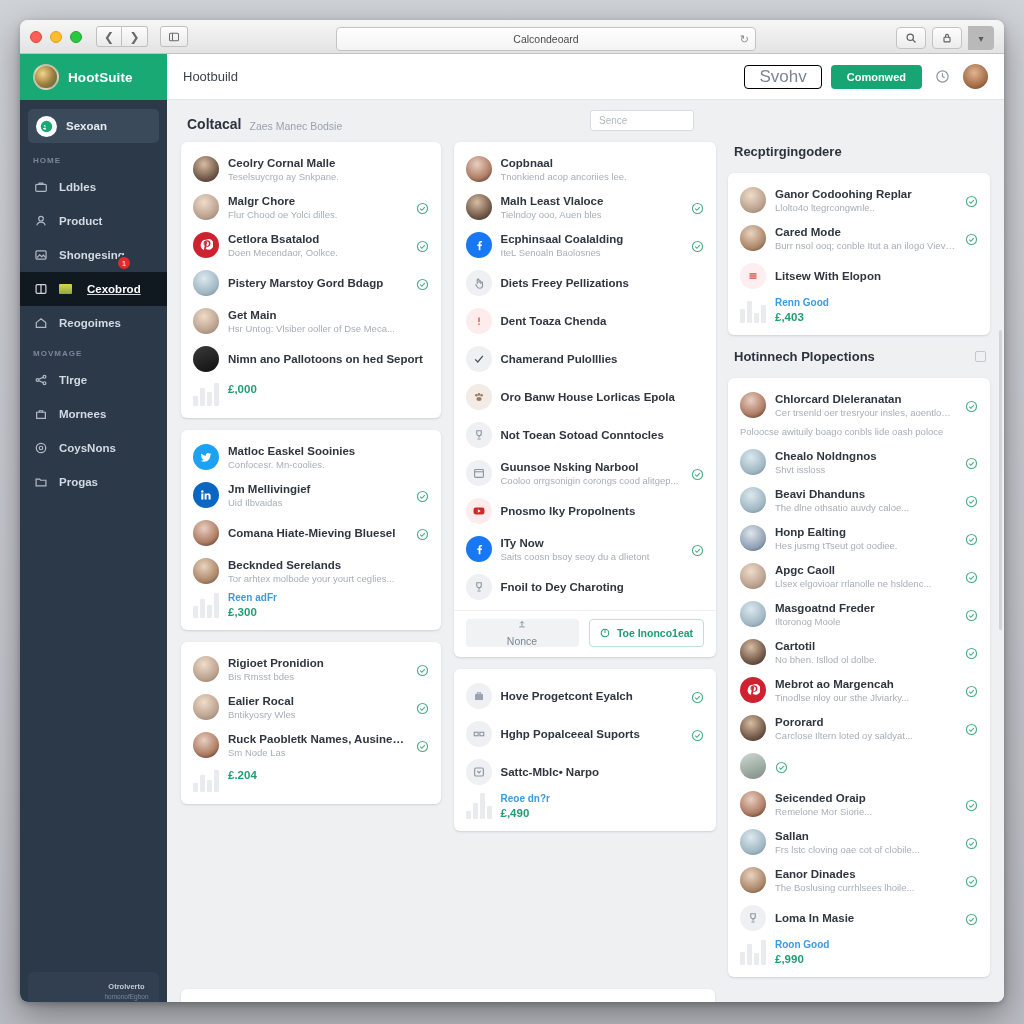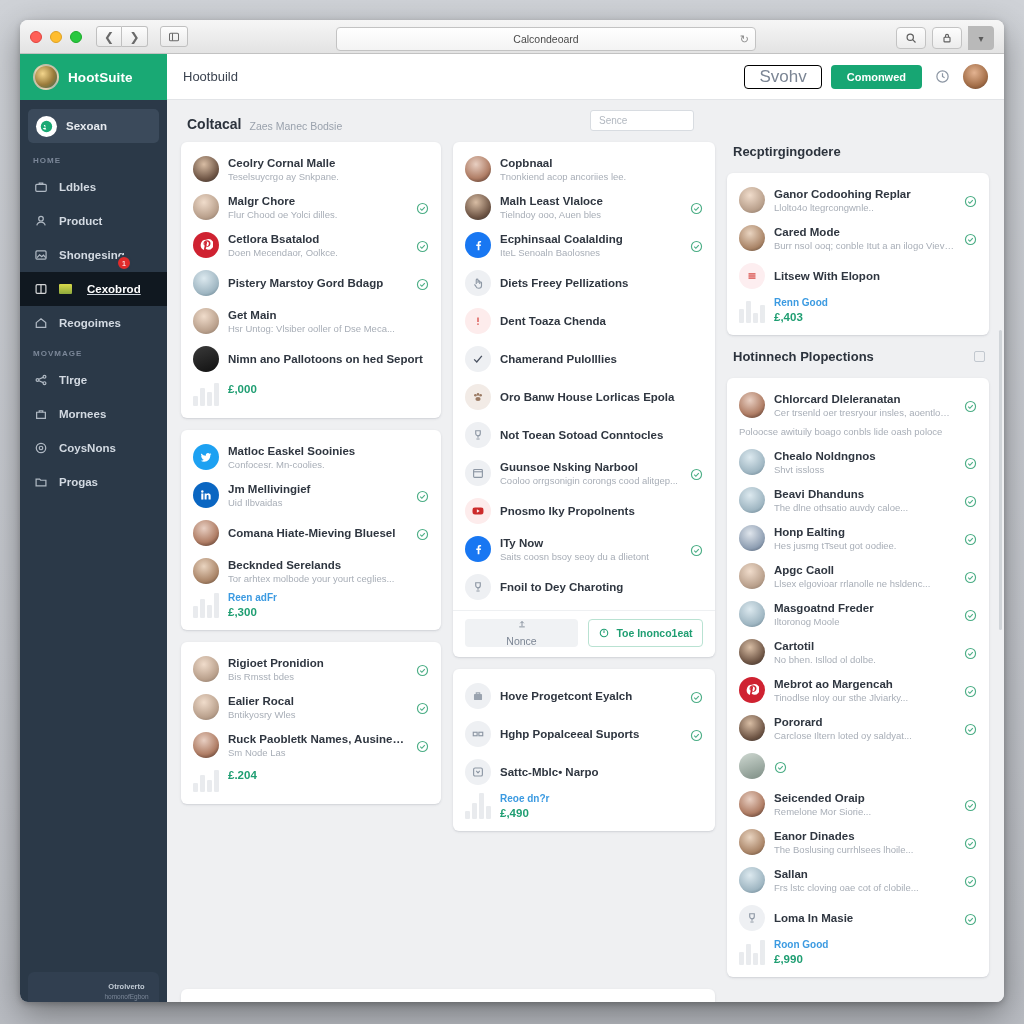--- a/index.html
+++ b/index.html
@@ -172,21 +172,21 @@
   .section-head .sub { font-size: 10.5px; color:#9aa2ad; }
 
   .search-box {
     position:absolute; right: 310px; top: 10px;
     width: 104px; height: 21px;
     background:#fff; border:1px solid #d8dce1; border-radius:3px;
     display:flex; align-items:center; padding-left:8px;
     font-size:10px; color:#b2b8c0;
   }
 
-  .cols { display:flex; gap:12px; align-items:flex-start; }
+  .cols { display:flex; gap:12px; align-items:flex-start;justify-content:space-between; }
   .col { display:flex; flex-direction:column; gap:12px; }
   .col-a { width: 260px; }
   .col-b { width: 262px; }
   .col-c { width: 262px; }
 
   .card {
     background:#fff; border-radius:6px;
     box-shadow: 0 1px 3px rgba(30,40,55,.10), 0 1px 1px rgba(30,40,55,.05);
     padding: 8px 0;
   }
@@ -1030,35 +1030,35 @@
                     <div class="rtext">
                       <div class="rtitle">Seicended Oraip</div>
                       <div class="rsub">Remelone Mor Siorie...</div>
                     </div>
                     <div class="chk"><svg viewBox="0 0 16 16" fill="none" stroke="#4cae86" stroke-width="1.4">
                         <circle cx="8" cy="8" r="6.2"></circle>
                         <path d="M5.2 8.2l2 2 3.6-4"></path>
                       </svg></div>
                   </div>
                 <div class="row">
+                    <div class="av p3"></div>
+                    <div class="rtext">
+                      <div class="rtitle">Sallan</div>
+                      <div class="rsub">Frs lstc cloving oae cot of clobile...</div>
+                    </div>
+                    <div class="chk"><svg viewBox="0 0 16 16" fill="none" stroke="#4cae86" stroke-width="1.4">
+                        <circle cx="8" cy="8" r="6.2"></circle>
+                        <path d="M5.2 8.2l2 2 3.6-4"></path>
+                      </svg></div>
+                  </div>
+                <div class="row">
                     <div class="av p4"></div>
                     <div class="rtext">
                       <div class="rtitle">Eanor Dinades</div>
                       <div class="rsub">The Boslusing currhlsees lhoile...</div>
-                    </div>
-                    <div class="chk"><svg viewBox="0 0 16 16" fill="none" stroke="#4cae86" stroke-width="1.4">
-                        <circle cx="8" cy="8" r="6.2"></circle>
-                        <path d="M5.2 8.2l2 2 3.6-4"></path>
-                      </svg></div>
-                  </div>
-                <div class="row">
-                    <div class="av p3"></div>
-                    <div class="rtext">
-                      <div class="rtitle">Sallan</div>
-                      <div class="rsub">Frs lstc cloving oae cot of clobile...</div>
                     </div>
                     <div class="chk"><svg viewBox="0 0 16 16" fill="none" stroke="#4cae86" stroke-width="1.4">
                         <circle cx="8" cy="8" r="6.2"></circle>
                         <path d="M5.2 8.2l2 2 3.6-4"></path>
                       </svg></div>
                   </div>
                 <div class="row">
                     <div class="av soft">
                       <svg viewBox="0 0 16 16" fill="none" stroke="#8d97a4" stroke-width="1.3">
                         <path d="M5.4 3.2h5.2v3a2.6 2.6 0 0 1-5.2 0z"></path>

